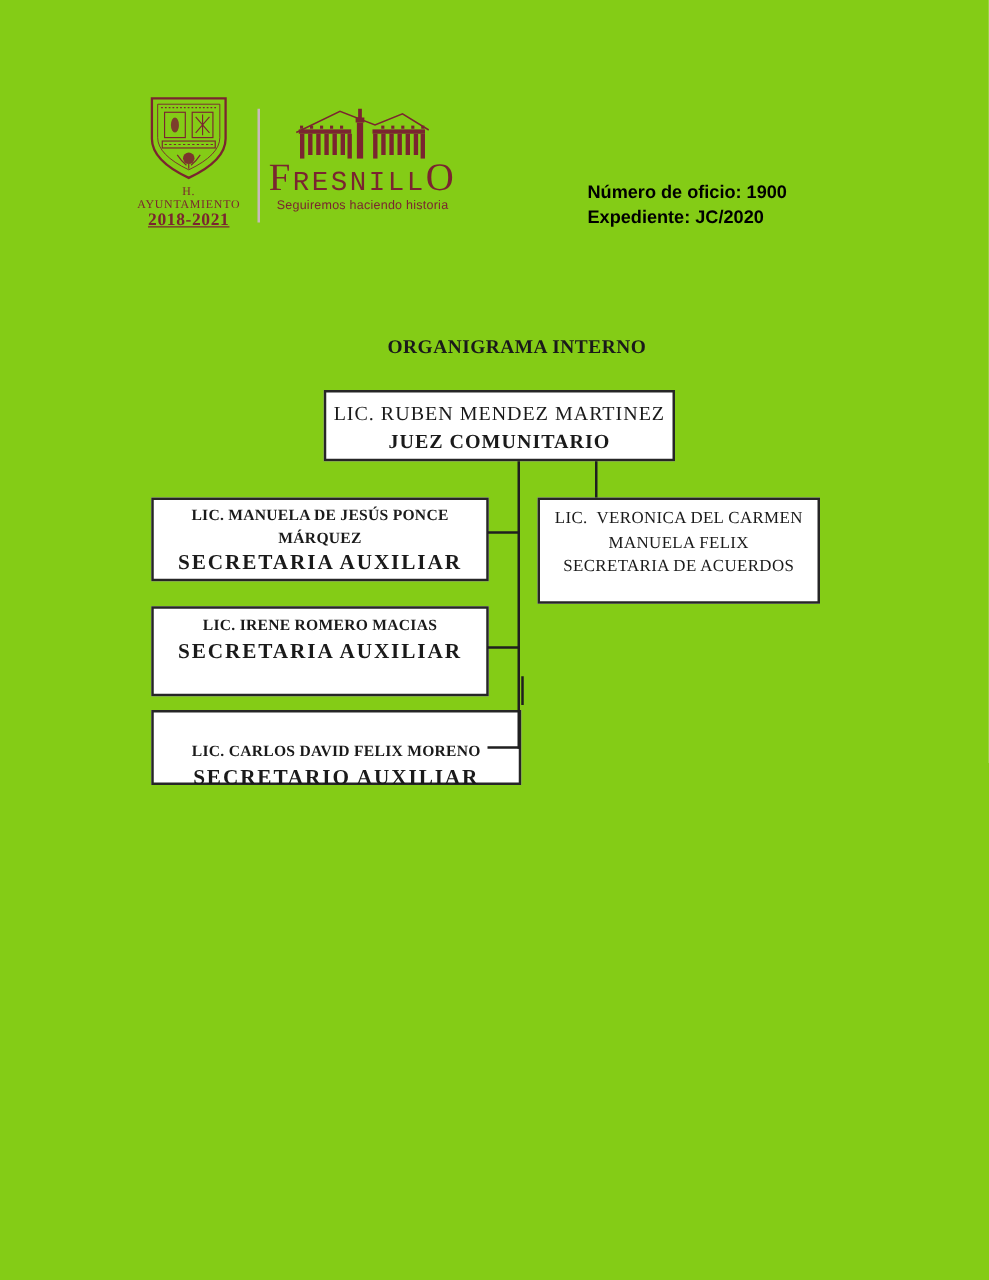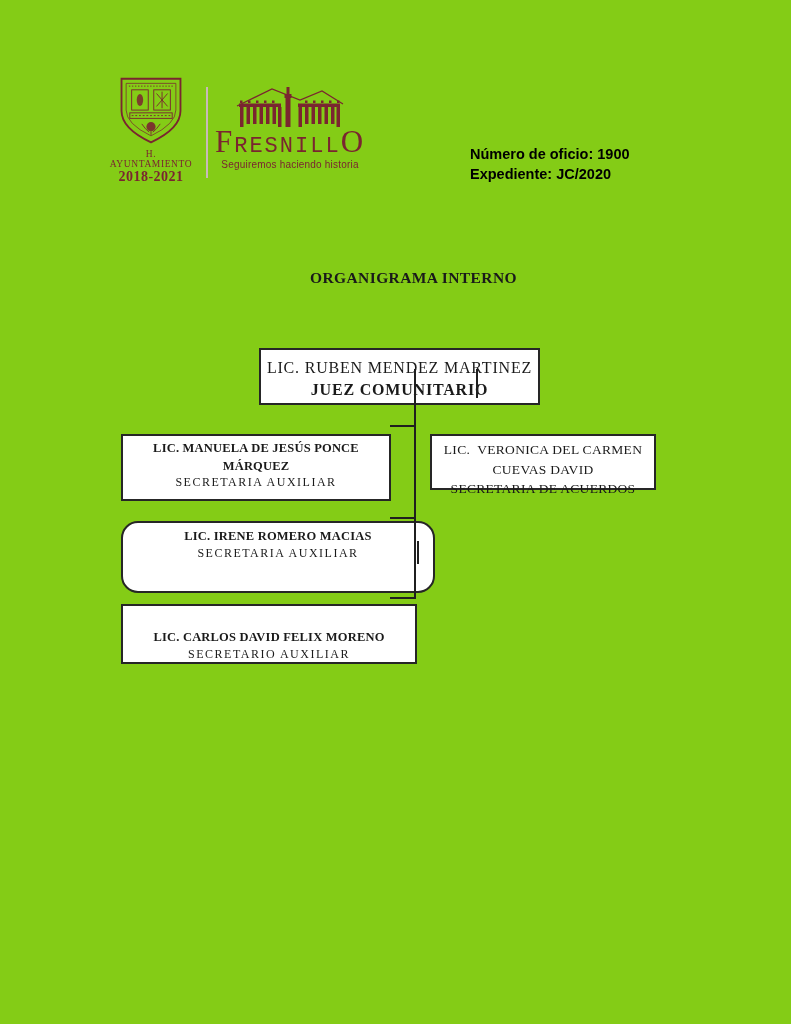--- a/index.html
+++ b/index.html
@@ -26,20 +26,21 @@
     text-align: center; color: var(--maroon);
   }
   .coat svg { display: block; margin: 0 auto; }
   .coat-cap1 {
     font-size: 9.5px; letter-spacing: 0.6px; margin-top: 3px;
     font-family: "Liberation Serif", serif;
   }
   .coat-cap2 {
     font-size: 14px; font-weight: bold; letter-spacing: 0.5px;
     font-family: "Liberation Serif", serif;
+    text-decoration: underline;
   }
   .logo-divider {
     position: absolute; left: 206px; top: 87px;
     width: 2px; height: 91px; background: #c8baba;
   }
   .brand {
     position: absolute; left: 214px; top: 83px; width: 152px;
     text-align: center; color: var(--maroon);
   }
   .brand svg { display: block; margin: 0 auto; }
@@ -74,32 +75,31 @@
     letter-spacing: 0.4px;
     padding-left: 36px;
   }
 
   
   .node {
     position: absolute;
     border: 2px solid #262626;
     background: #ffffff;
     text-align: center;
-    margin-top: 36px;
   }
   #box-root    { left: 259px; top: 312px; width: 281px; height: 57px; padding-top: 6px; }
   #box-manuela { left: 121px; top: 398px; width: 270px; height: 67px; padding-top: 4px; }
-  #box-veronica{ left: 430px; top: 398px; width: 226px; height: 56px; padding-top: 4px; }
-  #box-irene   { left: 121px; top: 485px; width: 314px; height: 72px; padding-top: 5px; border-radius: 17px; }
+  #box-veronica{ left: 430px; top: 398px; width: 226px; height: 85px; padding-top: 4px; }
+  #box-irene   { left: 121px; top: 485px; width: 270px; height: 72px; padding-top: 5px; }
   #box-carlos  { left: 121px; top: 568px; width: 296px; height: 60px; padding-top: 23px; }
 
   .root-name { font-size: 16px; letter-spacing: 0.8px; line-height: 1.45; }
   .root-role { font-size: 16px; font-weight: bold; letter-spacing: 0.8px; line-height: 1.4; }
   .node-name-sm { font-size: 12.5px; letter-spacing: 0.2px; line-height: 1.4; white-space: pre-wrap; font-weight: bold; }
-  .node-role-lg { font-size: 12px; letter-spacing: 1.5px; line-height: 1.25; }
+  .node-role-lg { font-size: 17px; letter-spacing: 1.5px; line-height: 1.25; font-weight: bold; }
   .node-line { font-size: 13.5px; line-height: 1.45; letter-spacing: 0.3px; white-space: pre-wrap; }
 
   .conn { position: absolute; background: var(--line); }
   #conn-v-main     { left: 414px; top: 369px; width: 2px;  height: 230px; }
   #conn-v-acuerdos { left: 476px; top: 369px; width: 2px;  height: 29px; }
   #conn-stub-1     { left: 390px; top: 425px; width: 26px; height: 2px; }
   #conn-stub-2     { left: 390px; top: 517px; width: 26px; height: 2px; }
   #conn-stub-3     { left: 390px; top: 597px; width: 26px; height: 2px; }
   #conn-artifact   { left: 417px; top: 541px; width: 2px;  height: 23px; }
 </style>
@@ -179,21 +179,21 @@
       <div class="root-role">JUEZ COMUNITARIO</div>
     </div>
 
     <div class="node" id="box-manuela">
       <div class="node-name-sm">LIC. MANUELA DE JESÚS PONCE MÁRQUEZ</div>
       <div class="node-role-lg">SECRETARIA AUXILIAR</div>
     </div>
 
     <div class="node" id="box-veronica">
       <div class="node-line">LIC.  VERONICA DEL CARMEN</div>
-      <div class="node-line">CUEVAS DAVID</div>
+      <div class="node-line">MANUELA FELIX</div>
       <div class="node-line">SECRETARIA DE ACUERDOS</div>
     </div>
 
     <div class="node" id="box-irene">
       <div class="node-name-sm">LIC. IRENE ROMERO MACIAS</div>
       <div class="node-role-lg">SECRETARIA AUXILIAR</div>
     </div>
 
     <div class="node" id="box-carlos">
       <div class="node-name-sm">LIC. CARLOS DAVID FELIX MORENO</div>

